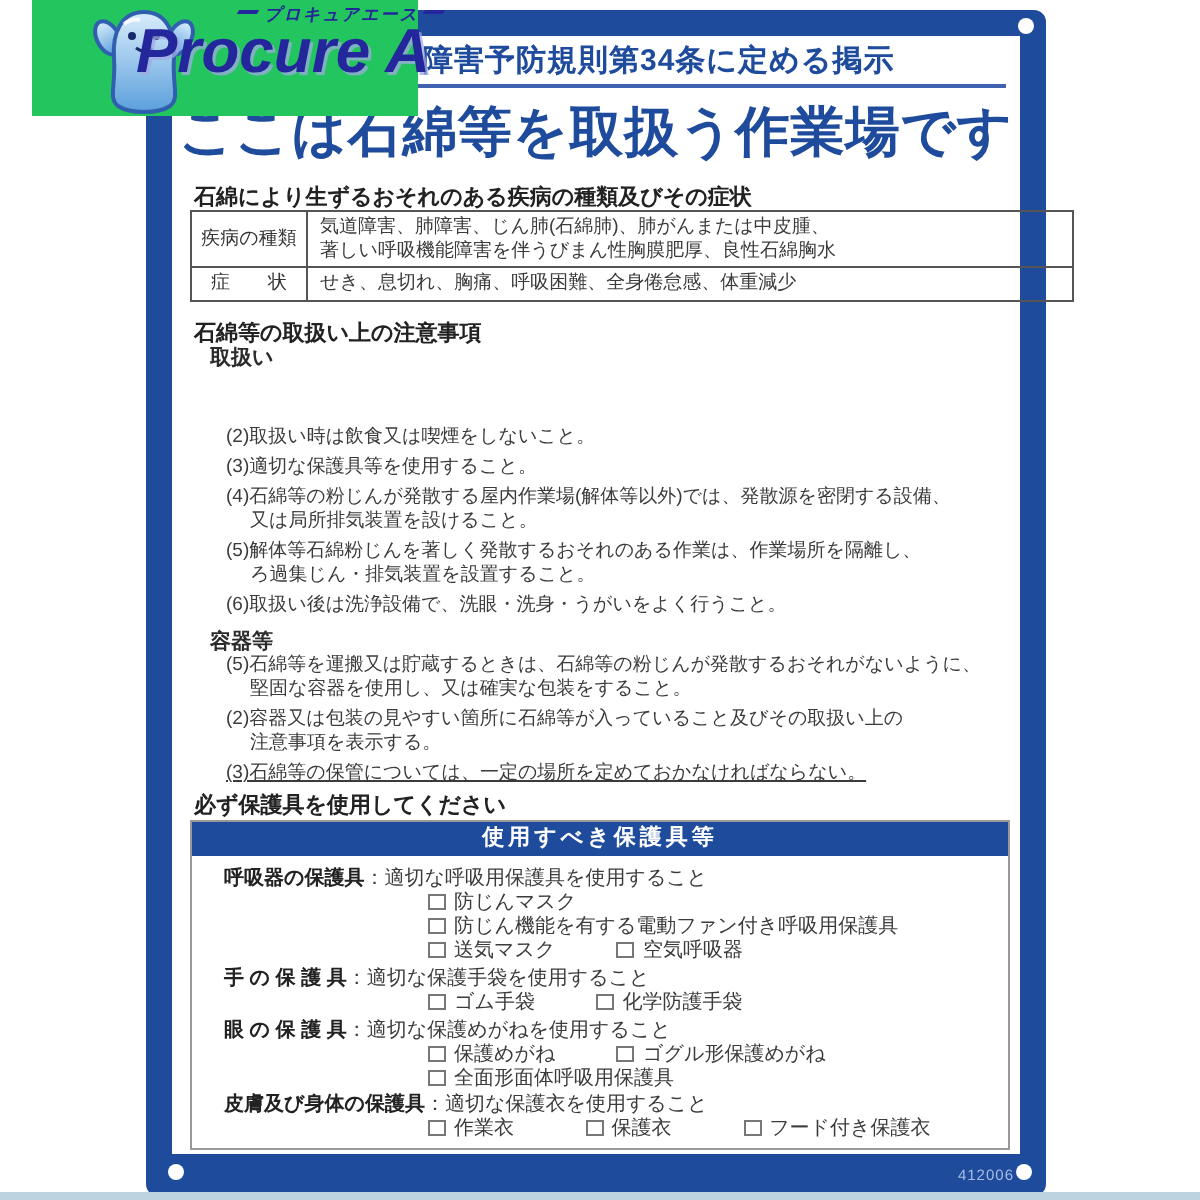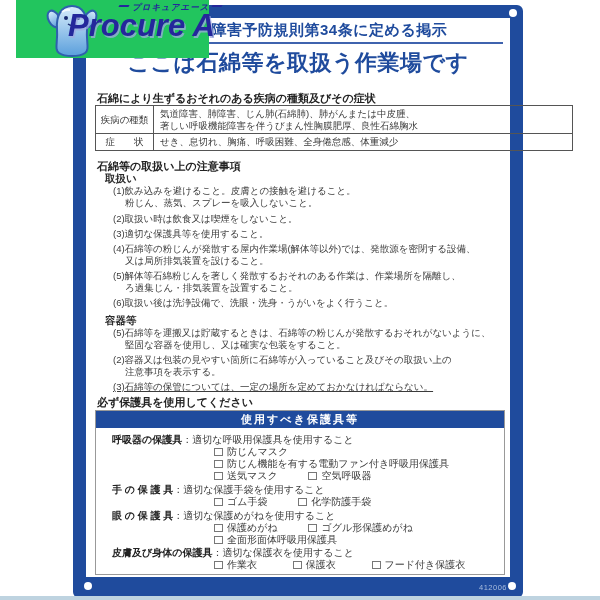--- a/index.html
+++ b/index.html
@@ -18,30 +18,30 @@
   .hole.bl { left:84px;  top:582px; }
   .hole.br { left:508px; top:582px; }
   .catalog-no { position:absolute; left:455px; top:583px; width:52px; text-align:right;
     font-size:7.5px; color:#a9bddf; letter-spacing:.5px; }
 
   
   .reg-heading { position:absolute; left:196px; top:21px; font-size:15px; font-weight:bold;
     color:#1f4b9d; letter-spacing:.5px; white-space:nowrap; }
   .divider { position:absolute; left:190px; top:42px; width:313px; height:2px; background:#3f63ae; }
   .sign-title { position:absolute; left:86px; top:48px; width:424px; text-align:center;
-    font-size:22px; font-weight:bold; color:#1f4b9d; letter-spacing:.5px; white-space:nowrap; }
+    font-size:27px; font-weight:bold; color:#1f4b9d; letter-spacing:.5px; white-space:nowrap; }
 
   
   .sec-h { position:absolute; font-size:11px; font-weight:bold; color:#222222; white-space:nowrap;text-align:right; }
   .sub-h { position:absolute; font-size:10.5px; font-weight:bold; color:#2b2b2b; white-space:nowrap; }
   .note-item { position:absolute; left:113px; width:396px; font-size:9.5px; line-height:11.5px;
     color:#3b3b3b; padding-left:12px; text-indent:-12px; white-space:pre-line; }
 
   
-  .dtable { position:absolute; left:95px; top:105px; width:478px; border-collapse:collapse; }
+  .dtable { position:absolute; left:95px; top:105px; width:442px; border-collapse:collapse; }
   .dtable td { border:1px solid #555555; font-size:9.5px; line-height:11.5px; color:#3b3b3b;
     padding:2px 6px; vertical-align:middle; }
   .dtable td.lab { width:58px; text-align:center; padding:2px 3px; color:#333333; }
   .dtable td.val { white-space:pre-line; }
 
   
   .ppe-box { position:absolute; left:95px; top:410px; width:410px; height:165px;
     border:1px solid #999999; background:#ffffff; }
   .ppe-bar { position:absolute; left:96px; top:411px; width:408px; height:17px;
     background:#1f4b9d; color:#ffffff; font-size:11px; font-weight:bold;
@@ -90,22 +90,20 @@
     <tr>
       <td class="lab">症　　状</td>
       <td class="val">せき、息切れ、胸痛、呼吸困難、全身倦怠感、体重減少</td>
     </tr>
   </tbody>
     </table>
 
   <div class="sec-h" style="left:97px; top:159px;">石綿等の取扱い上の注意事項</div>
 
   <div class="sub-h" style="left:105px; top:172px;">取扱い</div>
-  <div class="note-item" style="top:185px;">(1)飲み込みを避けること。皮膚との接触を避けること。
-粉じん、蒸気、スプレーを吸入しないこと。</div>
   <div class="note-item" style="top:213px;">(2)取扱い時は飲食又は喫煙をしないこと。</div>
   <div class="note-item" style="top:228px;">(3)適切な保護具等を使用すること。</div>
   <div class="note-item" style="top:243px;">(4)石綿等の粉じんが発散する屋内作業場(解体等以外)では、発散源を密閉する設備、
 又は局所排気装置を設けること。</div>
   <div class="note-item" style="top:270px;">(5)解体等石綿粉じんを著しく発散するおそれのある作業は、作業場所を隔離し、
 ろ過集じん・排気装置を設置すること。</div>
   <div class="note-item" style="top:297px;">(6)取扱い後は洗浄設備で、洗眼・洗身・うがいをよく行うこと。</div>
 
   <div class="sub-h" style="left:105px; top:314px;">容器等</div>
   <div class="note-item" style="top:327px;">(5)石綿等を運搬又は貯蔵するときは、石綿等の粉じんが発散するおそれがないように、

